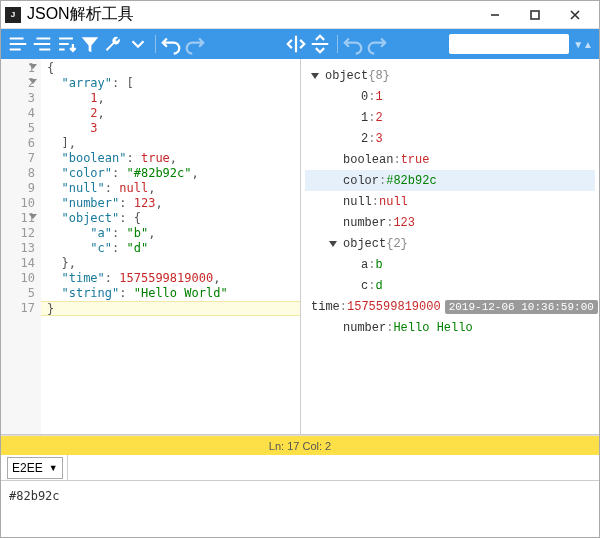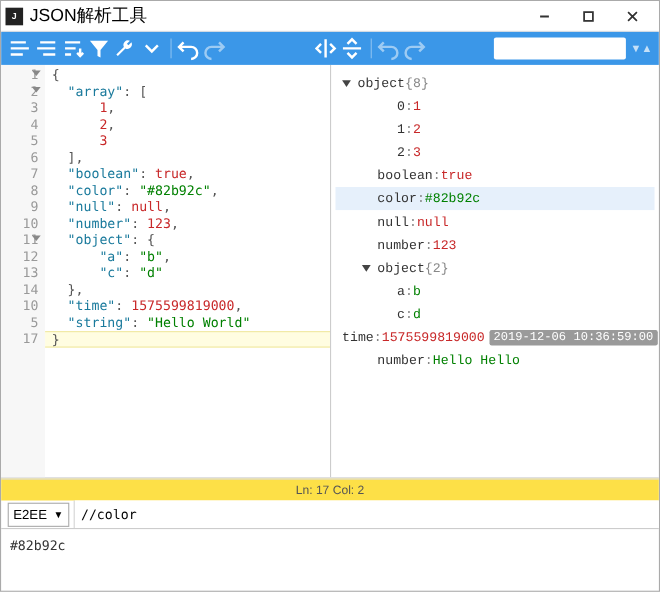--- a/index.html
+++ b/index.html
@@ -282,18 +282,17 @@
 <div class="status">
   <span>Ln: 17   Col: 2</span>
 </div>
 
 <div class="query-bar">
   <div class="sel">
     <span>E2EE</span>
     <span class="arrow">▼</span>
   </div>
   <div class="qsep"></div>
-  <input type="text" id="qpath" value="//color" style="">
 </div>
 
 <div class="result">
   <span>#82b92c</span>
 </div>
 
 </body></html>

